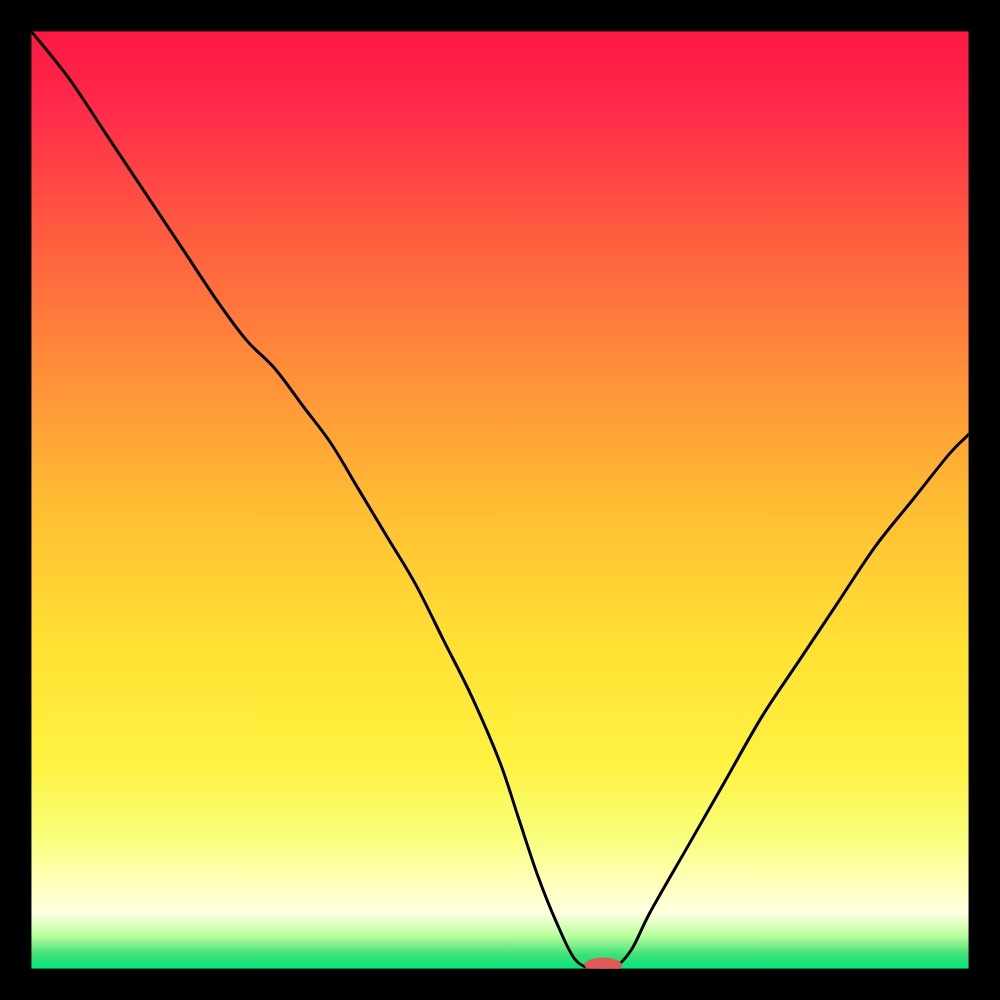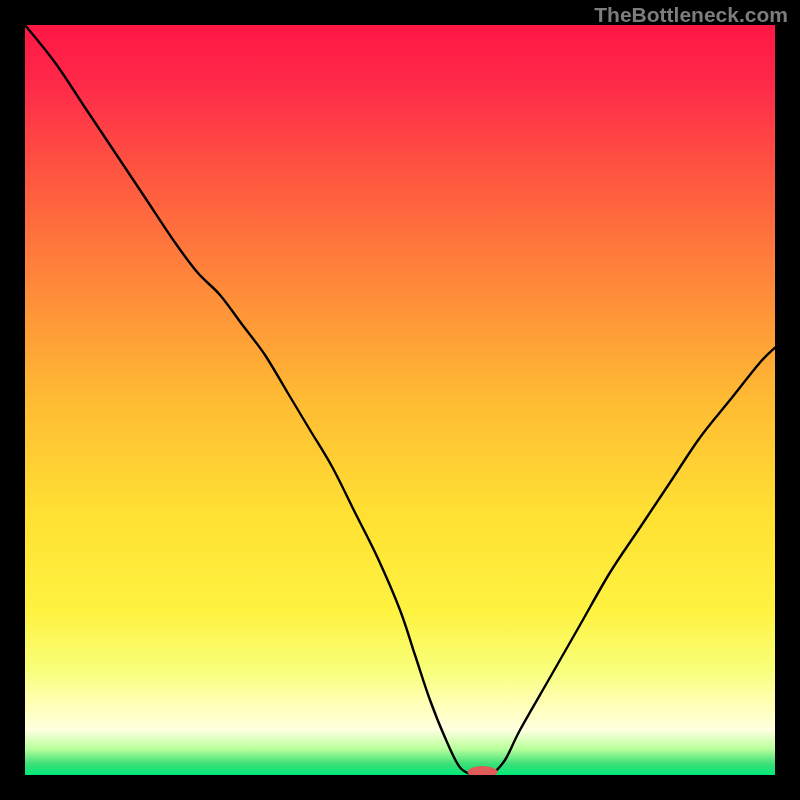--- a/index.html
+++ b/index.html
@@ -34,21 +34,20 @@
     height: 750px;
   }
   svg {
     display: block;
   }
 </style>
 </head>
 <body>
 
 <div class="chart-container">
-  <div class="watermark">TheBottleneck.com</div>
   <div class="plot-area">
     <svg id="chart-svg" width="750" height="750" viewBox="0 0 750 750" preserveAspectRatio="none">
       <defs>
         <linearGradient id="bg-grad" x1="0" y1="0" x2="0" y2="1">
             <stop offset="0%" stop-color="#ff1744"></stop>
             <stop offset="8%" stop-color="#ff2a4a"></stop>
             <stop offset="20%" stop-color="#ff5640"></stop>
             <stop offset="35%" stop-color="#ff8a3a"></stop>
             <stop offset="50%" stop-color="#ffbb33"></stop>
             <stop offset="65%" stop-color="#ffe033"></stop>

